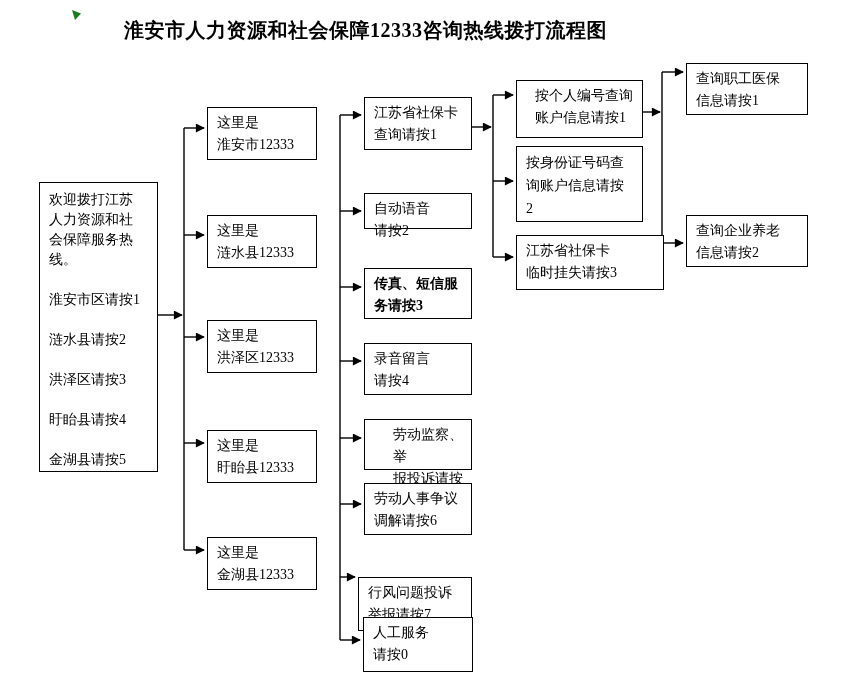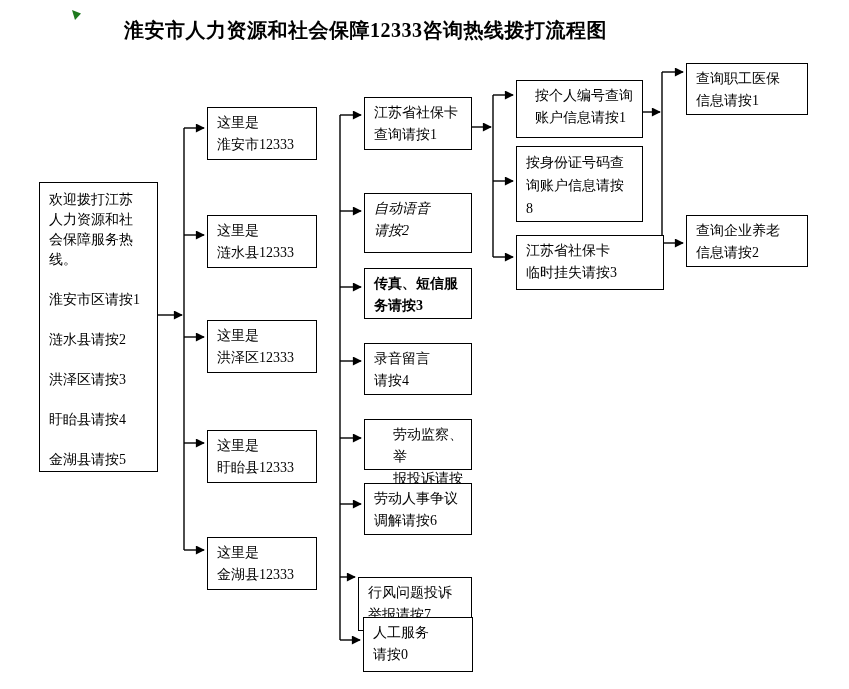--- a/index.html
+++ b/index.html
@@ -123,40 +123,40 @@
 涟水县12333</div>
   <div class="box" style="left:207px;top:320px;width:110px;height:53px;">这里是
 洪泽区12333</div>
   <div class="box" style="left:207px;top:430px;width:110px;height:53px;">这里是
 盱眙县12333</div>
   <div class="box" style="left:207px;top:537px;width:110px;height:53px;">这里是
 金湖县12333</div>
 
   <div class="box" style="left:364px;top:97px;width:108px;height:53px;">江苏省社保卡
 查询请按1</div>
-  <div class="box" style="left:364px;top:193px;width:108px;height:60px;font-style:italic;">自动语音
+  <div class="box" style="left:364px;top:193px;width:108px;height:36px;">自动语音
 请按2</div>
   <div class="box" style="left:364px;top:268px;width:108px;height:51px;font-weight:bold;">传真、短信服
 务请按3</div>
   <div class="box" style="left:364px;top:343px;width:108px;height:52px;">录音留言
 请按4</div>
   <div class="box" style="left:364px;top:419px;width:108px;height:51px;padding-left:28px;">劳动监察、举
 报投诉请按5</div>
   <div class="box" style="left:364px;top:483px;width:108px;height:52px;">劳动人事争议
 调解请按6</div>
   <div class="box" style="left:358px;top:549px;width:114px;height:54px;margin-top:28px;">行风问题投诉
 举报请按7</div>
   <div class="box" style="left:363px;top:617px;width:110px;height:55px;">人工服务
 请按0</div>
 
   <div class="box" style="left:516px;top:80px;width:127px;height:58px;padding-left:18px;">按个人编号查询
 账户信息请按1</div>
   <div class="box tall3" style="left:516px;top:146px;width:127px;height:76px;">按身份证号码查
 询账户信息请按
-8</div>
+2</div>
   <div class="box" style="left:516px;top:235px;width:148px;height:55px;">江苏省社保卡
 临时挂失请按3</div>
 
   <div class="box" style="left:686px;top:63px;width:122px;height:52px;">查询职工医保
 信息请按1</div>
   <div class="box" style="left:686px;top:215px;width:122px;height:52px;">查询企业养老
 信息请按2</div>
 
 </div>
 

